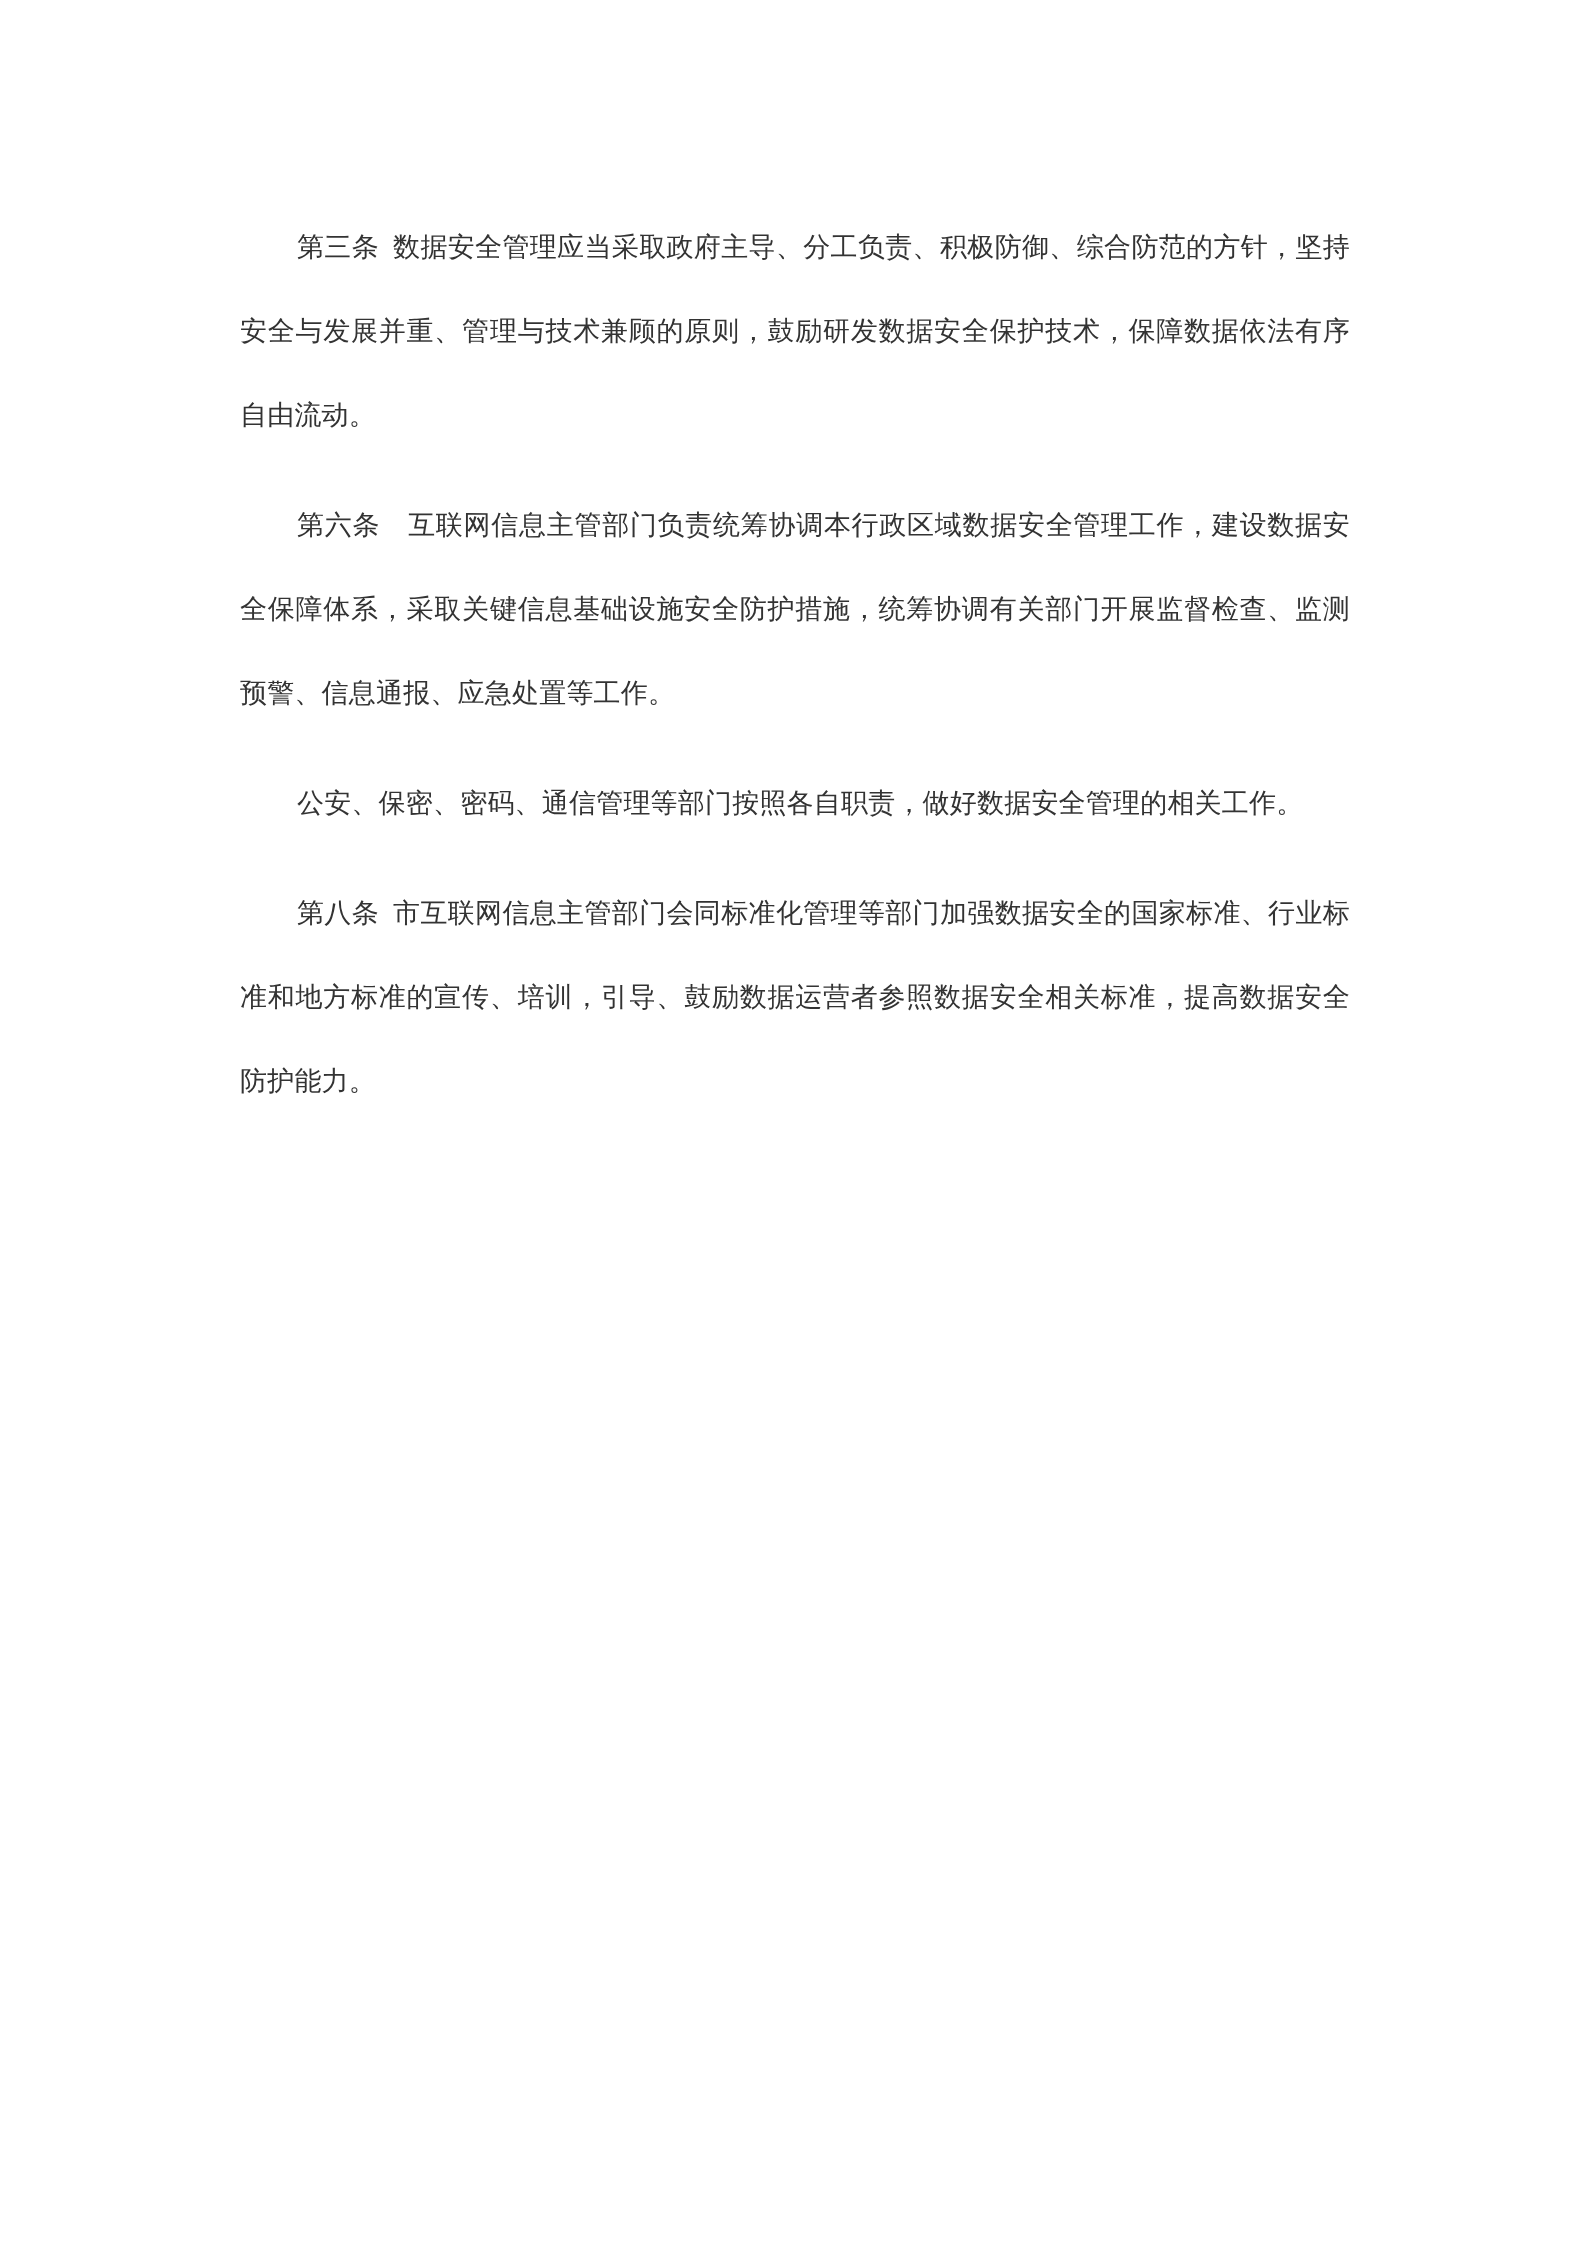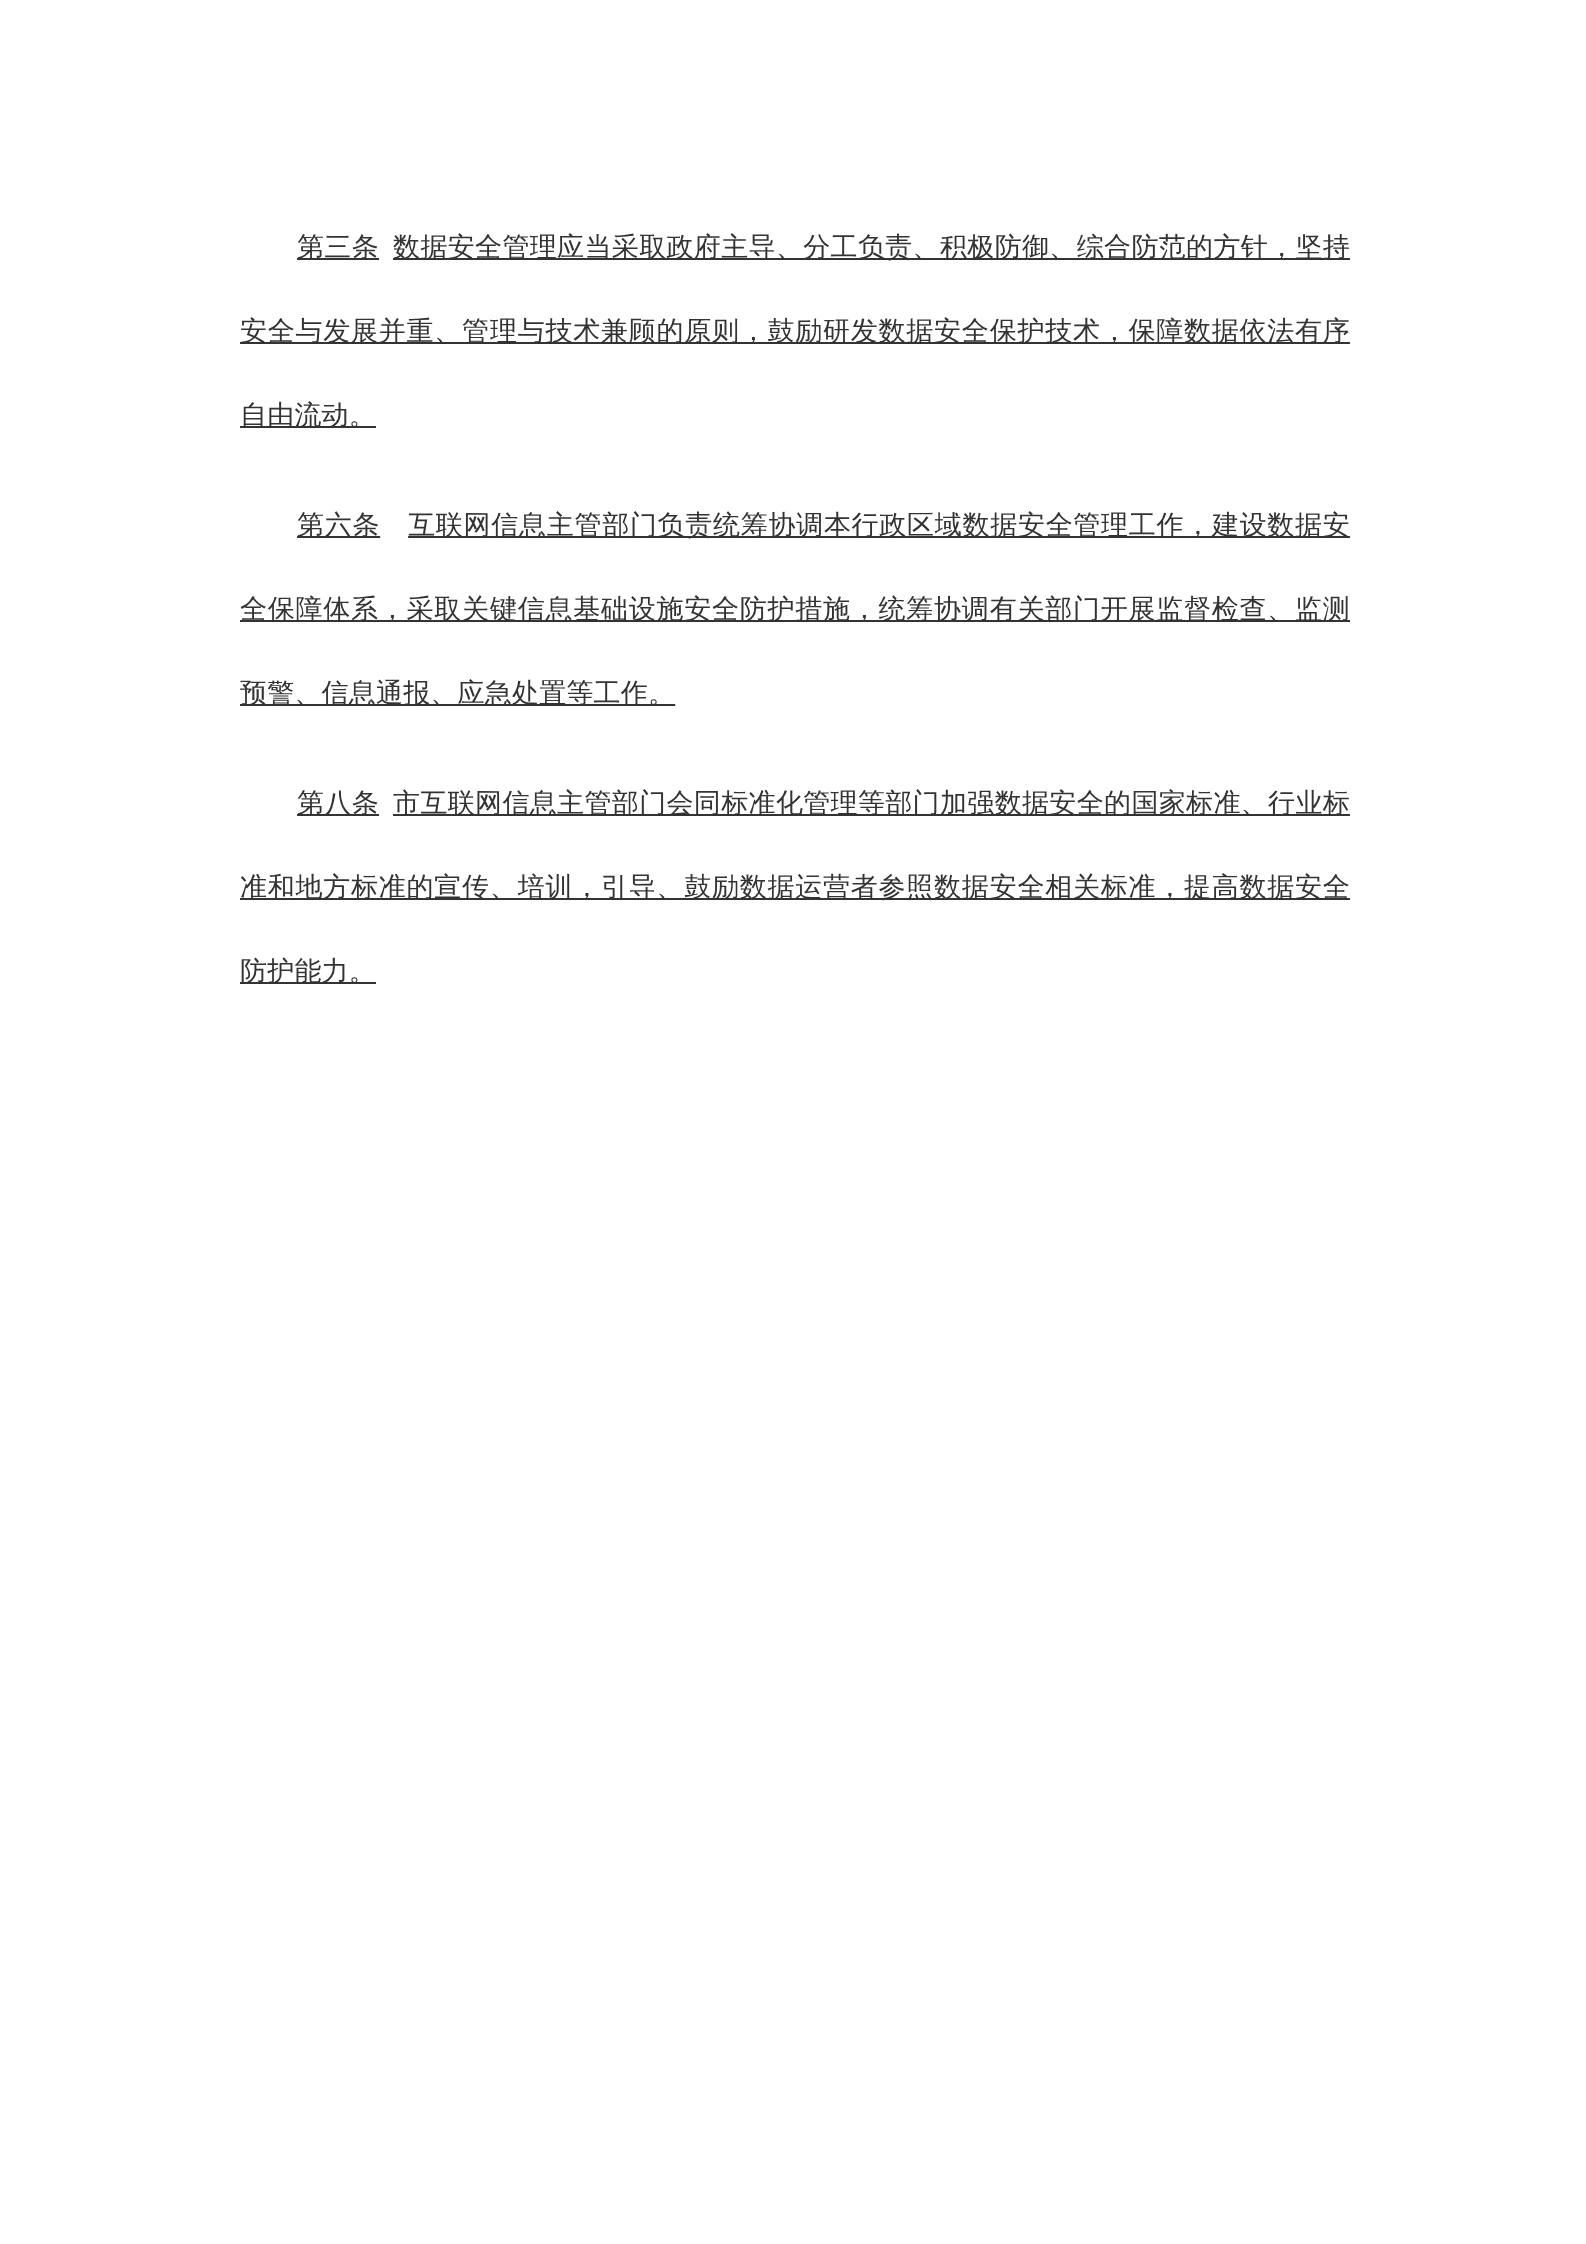--- a/index.html
+++ b/index.html
@@ -22,32 +22,32 @@
       width: 1110px;
     }
     .para {
       font-size: 27px;
       line-height: 84px;
       margin: 0 0 26px 0;
       text-indent: 57px;
       text-align: justify;
       letter-spacing: 0.2px;
       word-break: break-all;
-      text-decoration: underline;
     }
     .para .article-no {
       margin-right: 14px;
     }
   </style>
 </head>
 <body>
 
 <div class="page">
   <p class="para"><span class="article-no">第三条</span><span>数据安全管理应当采取政府主导、分工负责、积极防御、综合防范的方针，坚持安全与发展并重、管理与技术兼顾的原则，鼓励研发数据安全保护技术，保障数据依法有序自由流动。</span></p>
 
 
 
   <p class="para"><span class="article-no" style="margin-right:28px">第六条</span><span>互联网信息主管部门负责统筹协调本行政区域数据安全管理工作，建设数据安全保障体系，采取关键信息基础设施安全防护措施，统筹协调有关部门开展监督检查、监测预警、信息通报、应急处置等工作。</span></p>
 
+  <p class="para"><span>公安、保密、密码、通信管理等部门按照各自职责，做好数据安全管理的相关工作。</span></p>
 
 
   <p class="para"><span class="article-no" style="">第八条</span><span>市互联网信息主管部门会同标准化管理等部门加强数据安全的国家标准、行业标准和地方标准的宣传、培训，引导、鼓励数据运营者参照数据安全相关标准，提高数据安全防护能力。</span></p>
 </div>
 
 </body></html>

